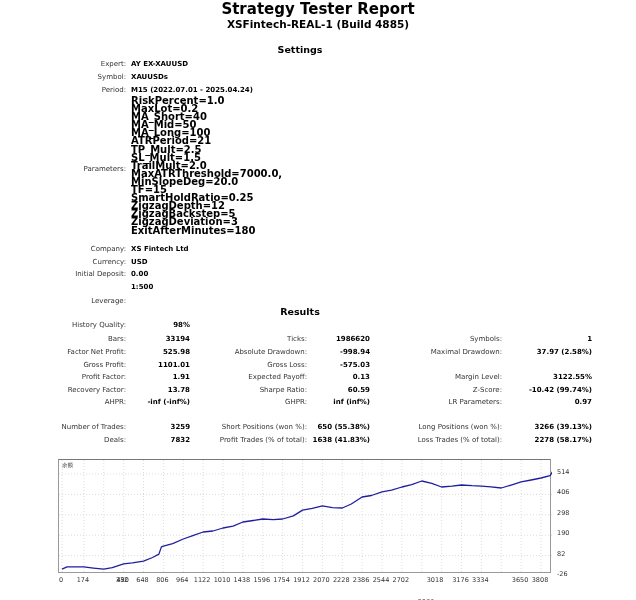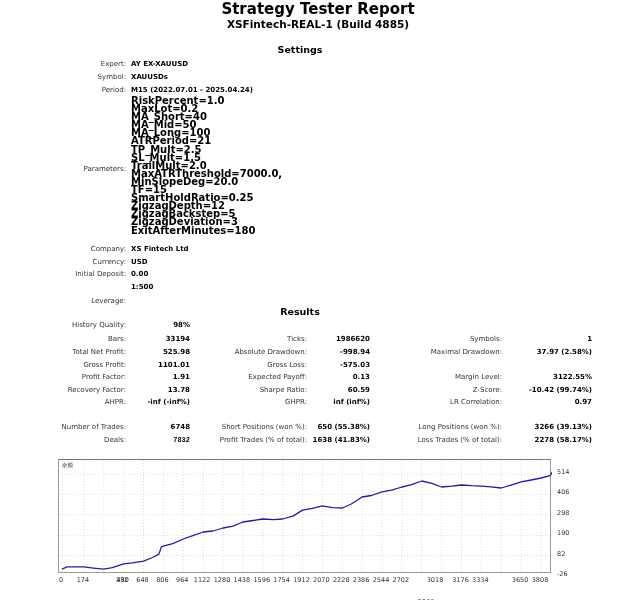--- a/index.html
+++ b/index.html
@@ -74,40 +74,40 @@
 <div class="section-title" style="top:306px;">Results</div>
 
 <div>
 
   <div class="lbl" style="right:510px; top:321px;">History Quality:</div>
   <div class="val r" style="right:446px; top:321px;">98%</div>
 
   <div class="lbl" style="right:510px; top:335px;">Bars:</div>
   <div class="val r" style="right:446px; top:335px;">33194</div>
 
-  <div class="lbl" style="right:510px; top:348px;">Total Net Profit:</div>
+  <div class="lbl" style="right:510px; top:348px;">Factor Net Profit:</div>
   <div class="val r" style="right:446px; top:348px;">525.98</div>
 
   <div class="lbl" style="right:510px; top:361px;">Gross Profit:</div>
   <div class="val r" style="right:446px; top:361px;">1101.01</div>
 
   <div class="lbl" style="right:510px; top:373px;">Profit Factor:</div>
   <div class="val r" style="right:446px; top:373px;">1.91</div>
 
   <div class="lbl" style="right:510px; top:386px;">Recovery Factor:</div>
   <div class="val r" style="right:446px; top:386px;">13.78</div>
 
   <div class="lbl" style="right:510px; top:398px;">AHPR:</div>
   <div class="val r" style="right:446px; top:398px;">-inf (-inf%)</div>
 
   <div class="lbl" style="right:510px; top:423px;">Number of Trades:</div>
-  <div class="val r" style="right:446px; top:423px;">6748</div>
+  <div class="val r" style="right:446px; top:423px;">3259</div>
 
   <div class="lbl" style="right:510px; top:436px;">Deals:</div>
-  <div class="val r" style="right:446px; top:436px;font-family:Liberation Mono, monospace;">7832</div>
+  <div class="val r" style="right:446px; top:436px;">7832</div>
 
   <div class="lbl" style="right:329px; top:335px;">Ticks:</div>
   <div class="val r" style="right:266px; top:335px;">1986620</div>
 
   <div class="lbl" style="right:329px; top:348px;">Absolute Drawdown:</div>
   <div class="val r" style="right:266px; top:348px;">-998.94</div>
 
   <div class="lbl" style="right:329px; top:361px;">Gross Loss:</div>
   <div class="val r" style="right:266px; top:361px;">-575.03</div>
 
@@ -131,21 +131,21 @@
 
   <div class="lbl" style="right:134px; top:348px;">Maximal Drawdown:</div>
   <div class="val r" style="right:44px; top:348px;">37.97 (2.58%)</div>
 
   <div class="lbl" style="right:134px; top:373px;">Margin Level:</div>
   <div class="val r" style="right:44px; top:373px;">3122.55%</div>
 
   <div class="lbl" style="right:134px; top:386px;">Z-Score:</div>
   <div class="val r" style="right:44px; top:386px;">-10.42 (99.74%)</div>
 
-  <div class="lbl" style="right:134px; top:398px;">LR Correlation:</div>
+  <div class="lbl" style="right:134px; top:398px;">LR Parameters:</div>
   <div class="val r" style="right:44px; top:398px;">0.97</div>
 
   <div class="lbl" style="right:134px; top:423px;">Long Positions (won %):</div>
   <div class="val r" style="right:44px; top:423px;">3266 (39.13%)</div>
 
   <div class="lbl" style="right:134px; top:436px;">Loss Trades (% of total):</div>
   <div class="val r" style="right:44px; top:436px;">2278 (58.17%)</div>
 </div>
 
 <div class="chart">
@@ -195,21 +195,21 @@
   </div>
 <div id="xticks">
     <div class="xtick" style="left: 61px;">0</div>
     <div class="xtick" style="left: 82.8871px;">174</div>
     <div class="xtick" style="left: 103px; margin-left: 19px;">332</div>
     <div class="xtick" style="left: 122.636px;">490</div>
     <div class="xtick" style="left: 142.511px;">648</div>
     <div class="xtick" style="left: 162.385px;">806</div>
     <div class="xtick" style="left: 182.259px;">964</div>
     <div class="xtick" style="left: 202.134px;">1122</div>
-    <div class="xtick" style="left: 222.008px;">1280</div>
+    <div class="xtick" style="left: 222.008px;">1010</div>
     <div class="xtick" style="left: 241.883px;">1438</div>
     <div class="xtick" style="left: 261.757px;">1596</div>
     <div class="xtick" style="left: 281.632px;">1754</div>
     <div class="xtick" style="left: 301.506px;">1912</div>
     <div class="xtick" style="left: 321.381px;">2070</div>
     <div class="xtick" style="left: 341.255px;">2228</div>
     <div class="xtick" style="left: 361.13px;">2386</div>
     <div class="xtick" style="left: 381.004px;">2544</div>
     <div class="xtick" style="left: 400.879px;">2702</div>
     <div class="xtick" style="left: 426px; margin-top: 22px;">2860</div>

